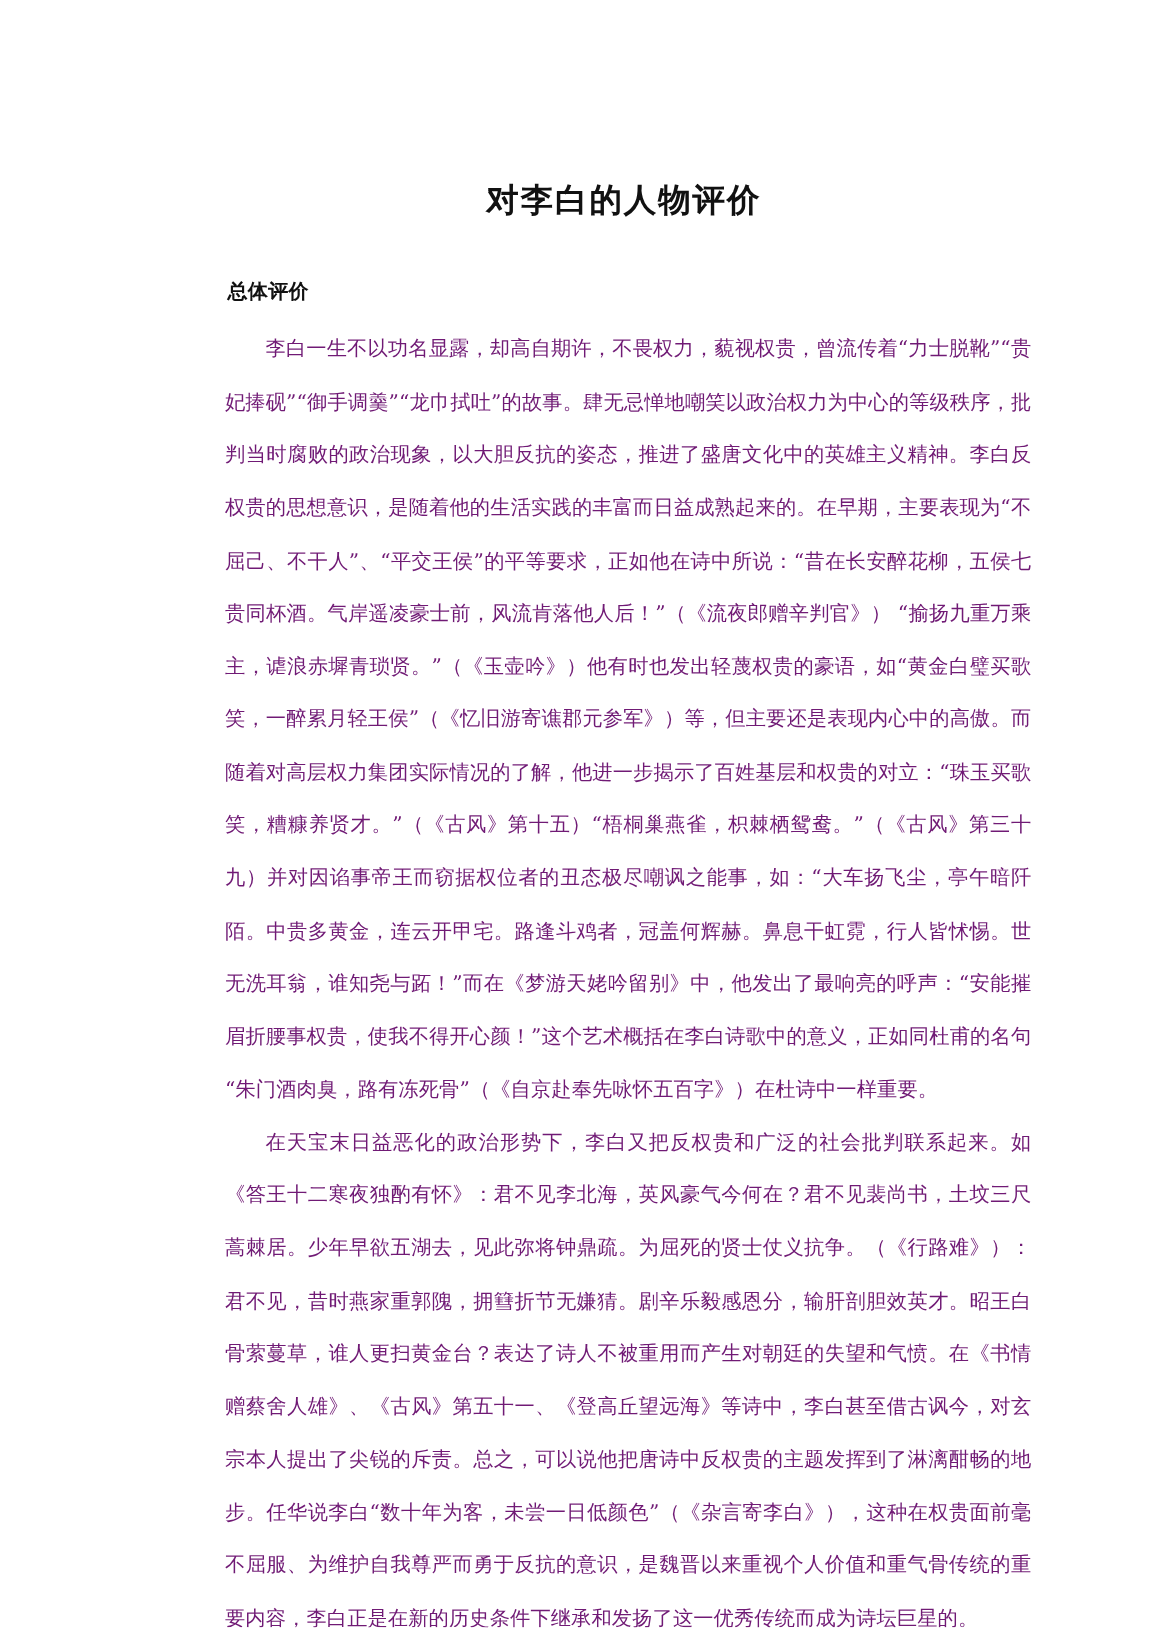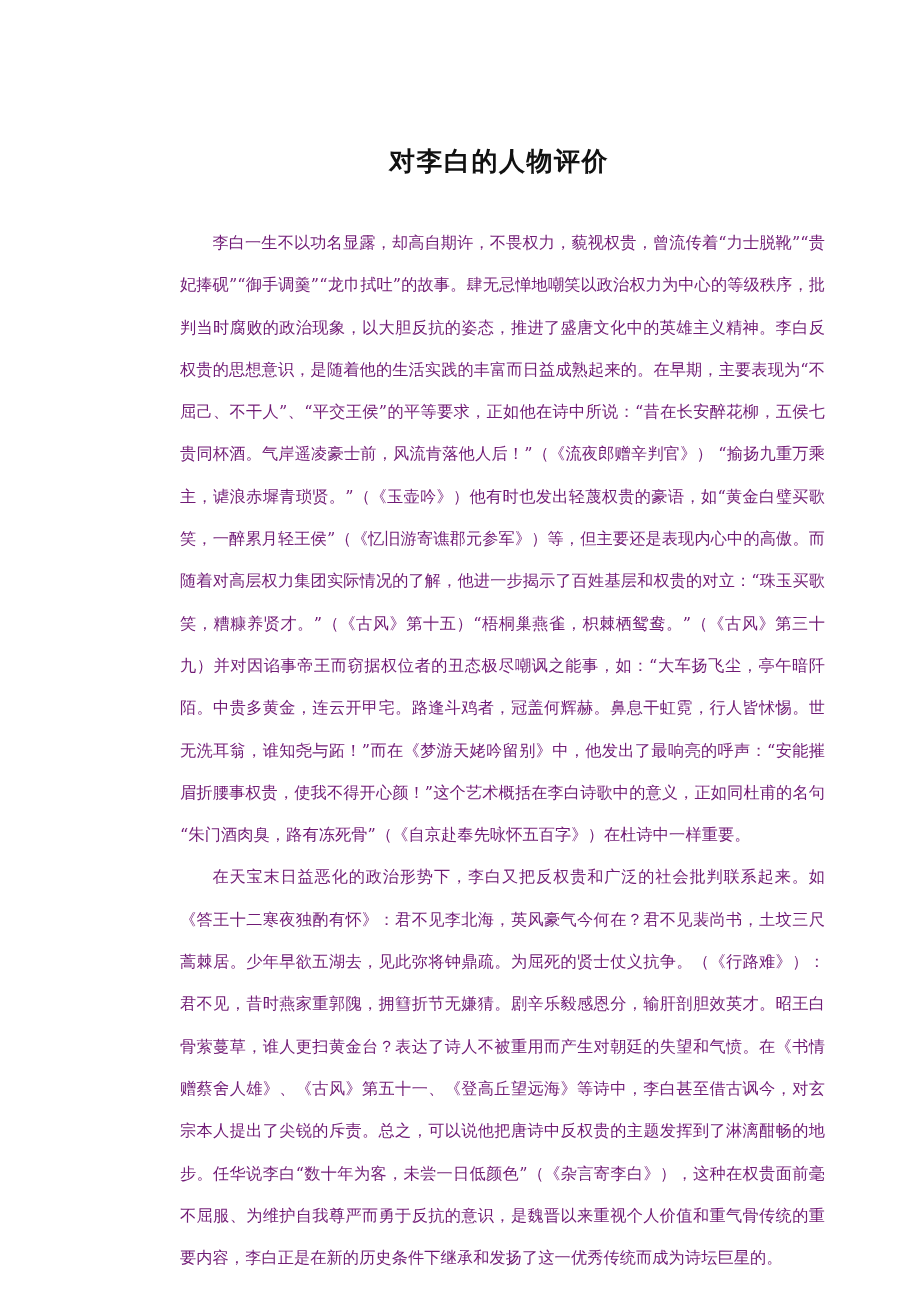--- a/index.html
+++ b/index.html
@@ -68,20 +68,21 @@
 </style>
 </head>
 <body>
 
 <div class="page">
 
   <h1 class="doc-title">对李白的人物评价</h1>
 
   <div class="content">
 
+    <h2 class="section-heading">总体评价</h2>
 
     <p class="body-par">李白一生不以功名显露，却高自期许，不畏权力，藐视权贵，曾流传着“力士脱靴”“贵妃捧砚”“御手调羹”“龙巾拭吐”的故事。肆无忌惮地嘲笑以政治权力为中心的等级秩序，批判当时腐败的政治现象，以大胆反抗的姿态，推进了盛唐文化中的英雄主义精神。李白反权贵的思想意识，是随着他的生活实践的丰富而日益成熟起来的。在早期，主要表现为“不屈己、不干人”、“平交王侯”的平等要求，正如他在诗中所说：“昔在长安醉花柳，五侯七贵同杯酒。气岸遥凌豪士前，风流肯落他人后！”（《流夜郎赠辛判官》） “揄扬九重万乘主，谑浪赤墀青琐贤。”（《玉壶吟》）他有时也发出轻蔑权贵的豪语，如“黄金白璧买歌笑，一醉累月轻王侯”（《忆旧游寄谯郡元参军》）等，但主要还是表现内心中的高傲。而随着对高层权力集团实际情况的了解，他进一步揭示了百姓基层和权贵的对立：“珠玉买歌笑，糟糠养贤才。”（《古风》第十五）“梧桐巢燕雀，枳棘栖鸳鸯。”（《古风》第三十九）并对因谄事帝王而窃据权位者的丑态极尽嘲讽之能事，如：“大车扬飞尘，亭午暗阡陌。中贵多黄金，连云开甲宅。路逢斗鸡者，冠盖何辉赫。鼻息干虹霓，行人皆怵惕。世无洗耳翁，谁知尧与跖！”而在《梦游天姥吟留别》中，他发出了最响亮的呼声：“安能摧眉折腰事权贵，使我不得开心颜！”这个艺术概括在李白诗歌中的意义，正如同杜甫的名句“朱门酒肉臭，路有冻死骨”（《自京赴奉先咏怀五百字》）在杜诗中一样重要。</p>
 
     <p class="body-par">在天宝末日益恶化的政治形势下，李白又把反权贵和广泛的社会批判联系起来。如《答王十二寒夜独酌有怀》：君不见李北海，英风豪气今何在？君不见裴尚书，土坟三尺蒿棘居。少年早欲五湖去，见此弥将钟鼎疏。为屈死的贤士仗义抗争。（《行路难》）：君不见，昔时燕家重郭隗，拥篲折节无嫌猜。剧辛乐毅感恩分，输肝剖胆效英才。昭王白骨萦蔓草，谁人更扫黄金台？表达了诗人不被重用而产生对朝廷的失望和气愤。在《书情赠蔡舍人雄》、《古风》第五十一、《登高丘望远海》等诗中，李白甚至借古讽今，对玄宗本人提出了尖锐的斥责。总之，可以说他把唐诗中反权贵的主题发挥到了淋漓酣畅的地步。任华说李白“数十年为客，未尝一日低颜色”（《杂言寄李白》），这种在权贵面前毫不屈服、为维护自我尊严而勇于反抗的意识，是魏晋以来重视个人价值和重气骨传统的重要内容，李白正是在新的历史条件下继承和发扬了这一优秀传统而成为诗坛巨星的。</p>
 
   </div>
 
 </div>
 
 </body></html>

